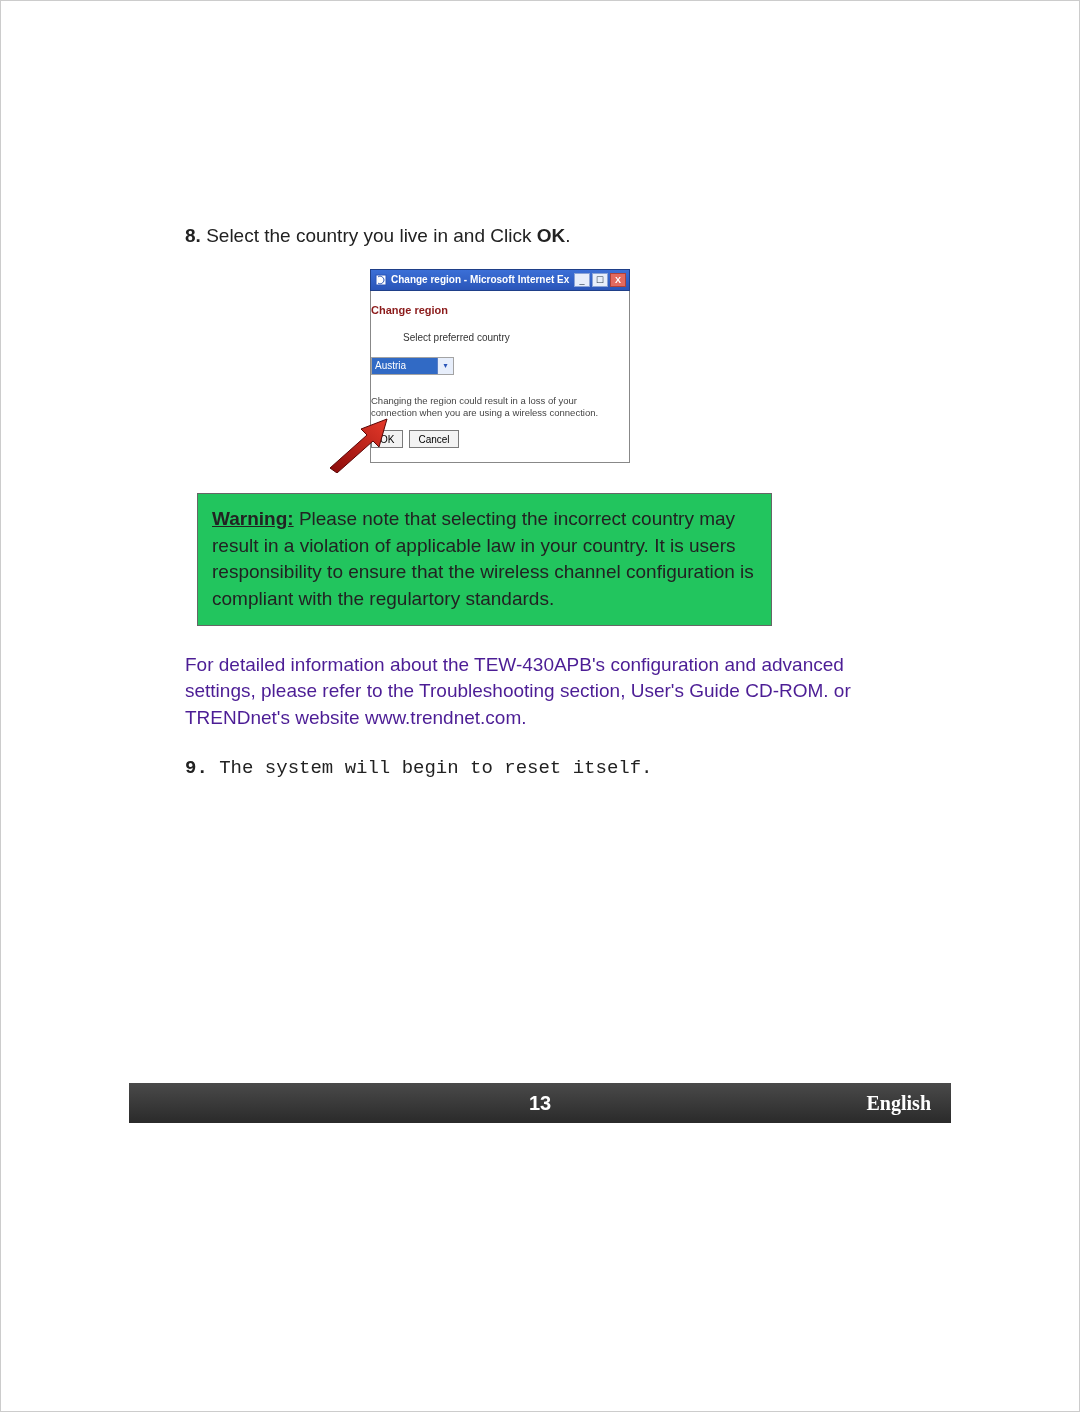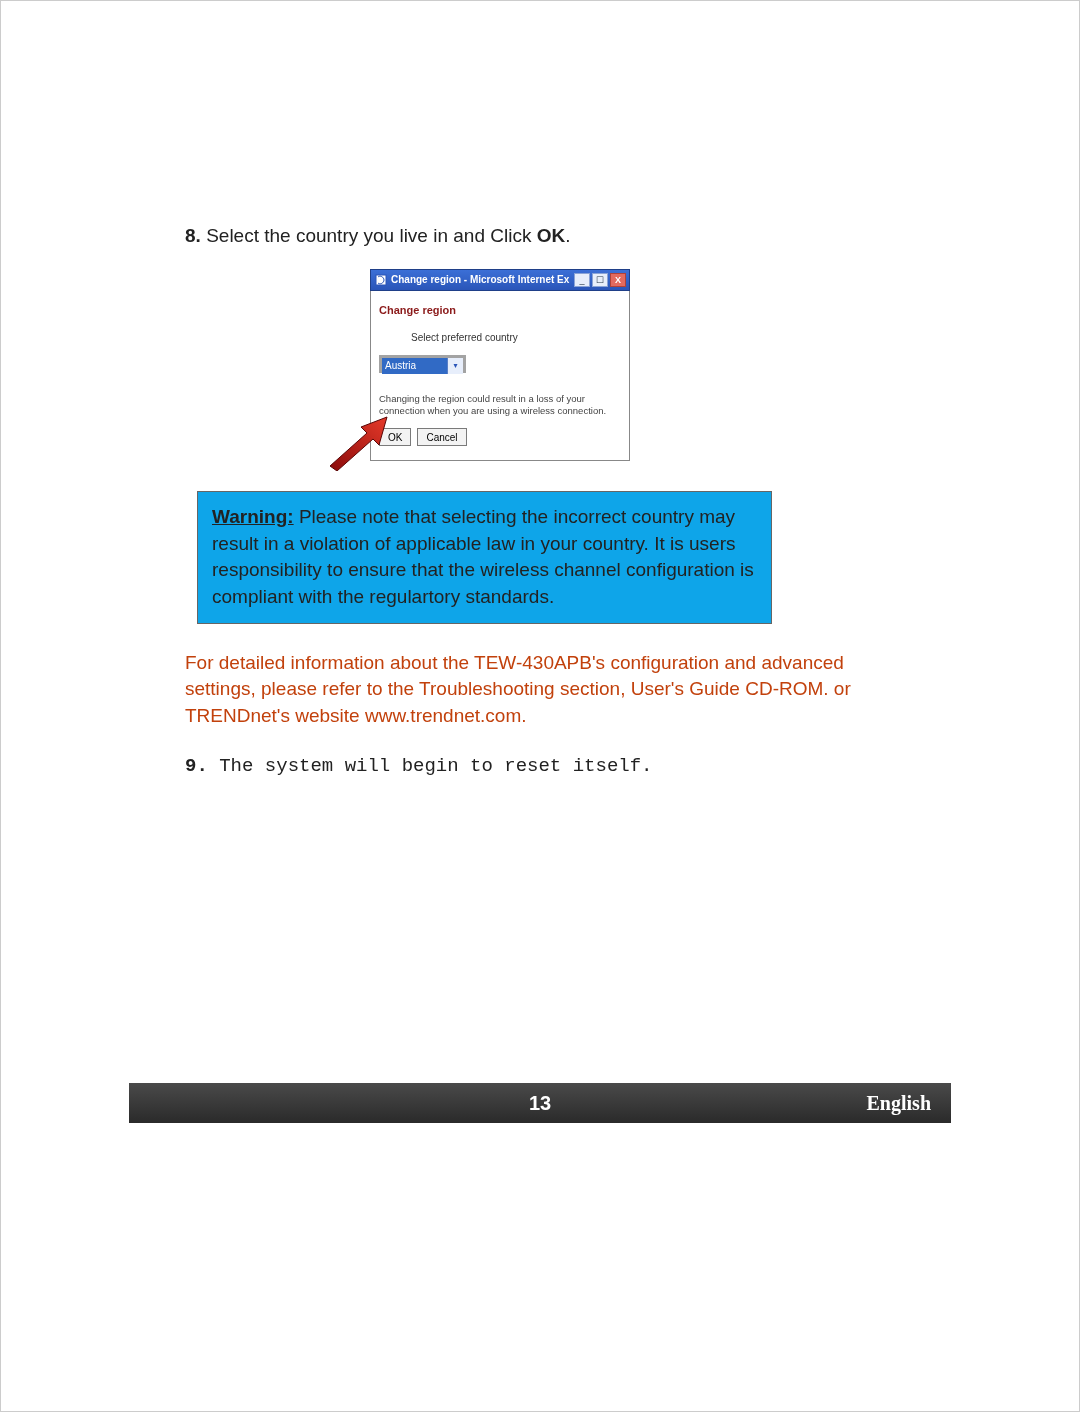--- a/index.html
+++ b/index.html
@@ -67,38 +67,38 @@
   .tb-btn.close {
     background: #e26a5f;
     color: #fff;
     border-color: #b04238;
     font-weight: bold;
   }
   .dlg-body {
     border: 1px solid #888;
     border-top: none;
     background: #fff;
-    padding: 13px 12px 14px 8px;
+    padding: 13px 12px 14px 0;
   }
   .dlg-heading {
     color: #8b1a1a;
     font-weight: bold;
     font-size: 11px;
     margin-bottom: 16px;
   }
   .dlg-label {
     font-size: 10px;
     color: #333;
     margin-bottom: 12px;
     margin-left: 32px;
   }
   .dlg-select {
     display: inline-flex;
-    align-items: flex-start;
-    border: 3px solid #a3a3a3;
+    align-items: flex-end;
+    border: 1px solid #a3a3a3;
     height: 18px;
     margin-bottom: 20px;
   }
   .dlg-select .opt {
     width: 65px;
     height: 16px;
     background: #316ac5;
     color: #fff;
     font-size: 10px;
     padding: 1px 3px;
@@ -138,29 +138,29 @@
     pointer-events: none;
   }
 
   .warning-box {
     border: 1px solid #666;
     padding: 12px 14px;
     font-size: 19px;
     color: #222;
     line-height: 1.4;
     margin-bottom: 26px;
-    background: #0ea5e9;
+    background: #22c55e;
     width: 575px;
     margin-left: 12px;
   }
   .warning-box .wlabel { font-weight: bold; text-decoration: underline; }
 
   .para {
     font-size: 19px;
-    color: #c2410c;
+    color: #4c1d95;
     line-height: 1.4;
     margin-bottom: 24px;
   }
   .steps910 {
     font-size: 19px;
     color: #222;
     line-height: 1.4;
     font-family: Liberation Mono, monospace;
   }
   .steps910 .num { font-weight: bold; }

